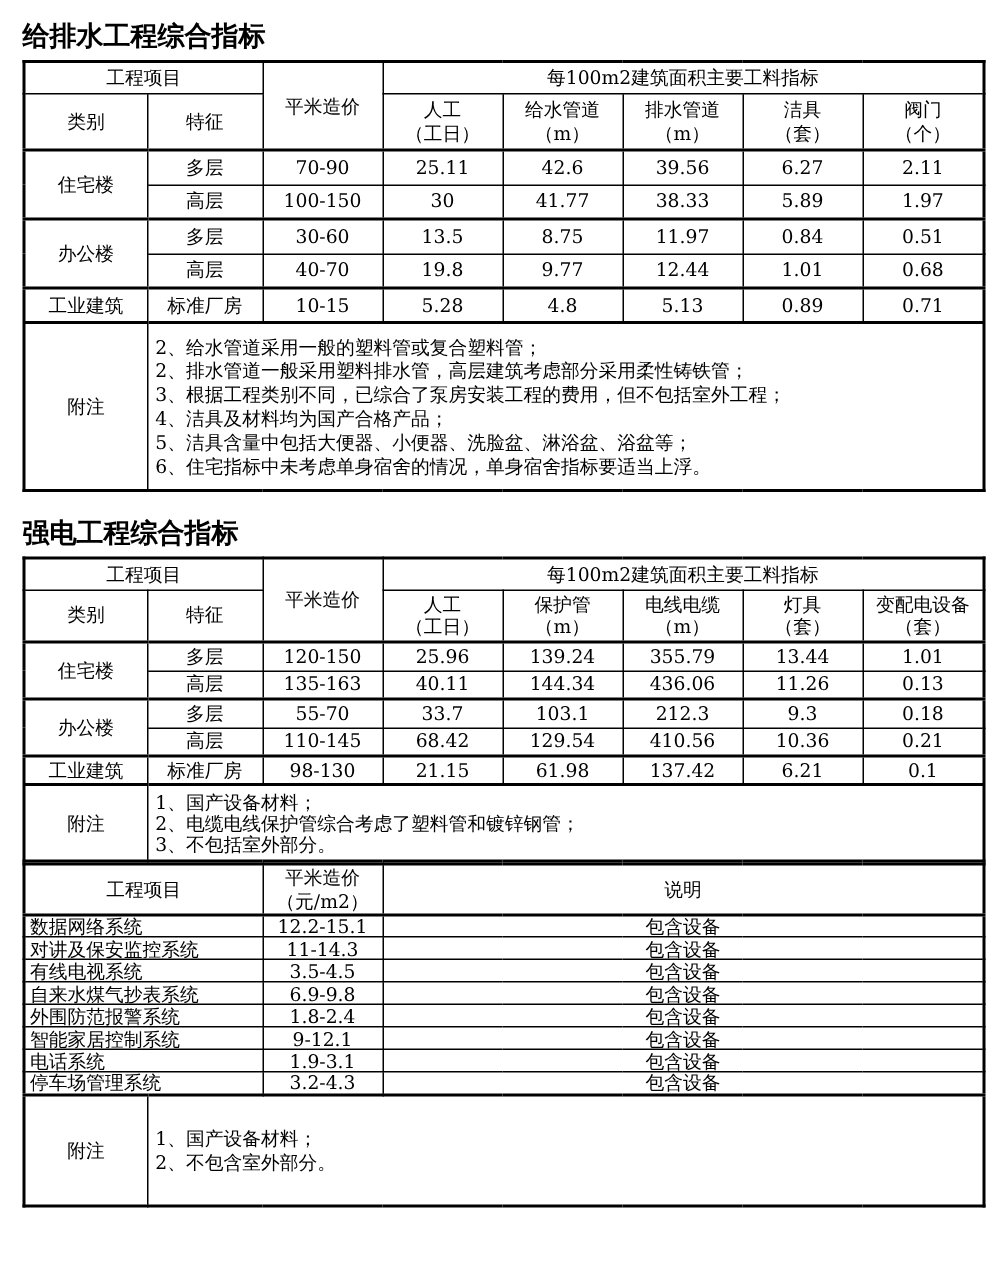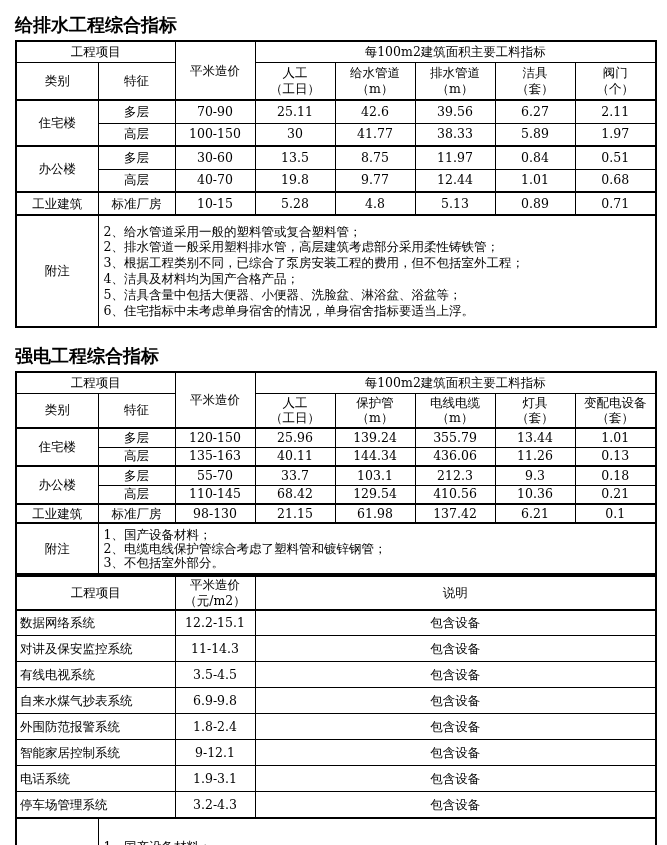--- a/index.html
+++ b/index.html
@@ -41,21 +41,21 @@
 
   
   .t2 tr.h1 { height: 21px; }
   .t2 tr.h2 { height: 35px; }
   .t2 tr.dr { height: 19px; }
   .t2 tr.nr { height: 42px; }
   .t2 td.notes div { line-height: 13.8px; }
 
   
   .t3 tr.hd { height: 33px; }
-  .t3 tr.dr { height: 26px; }
+  .t3 tr.dr { height: 15px; }
   .t3 tr.dr td { line-height: 13px; font-size: 12.5px; }
   .t3 tr.nr { height: 74px; }
   .t3 td.notes div { line-height: 16px; }
   .t3 td.name { text-align: left; padding-left: 3px; }
 
   col.c0 { width: 82px; } col.c1 { width: 77px; }
   col.c2, col.c3, col.c4, col.c5, col.c6 { width: 80px; }
   col.c7 { width: 81px; }
 </style>
 </head>

